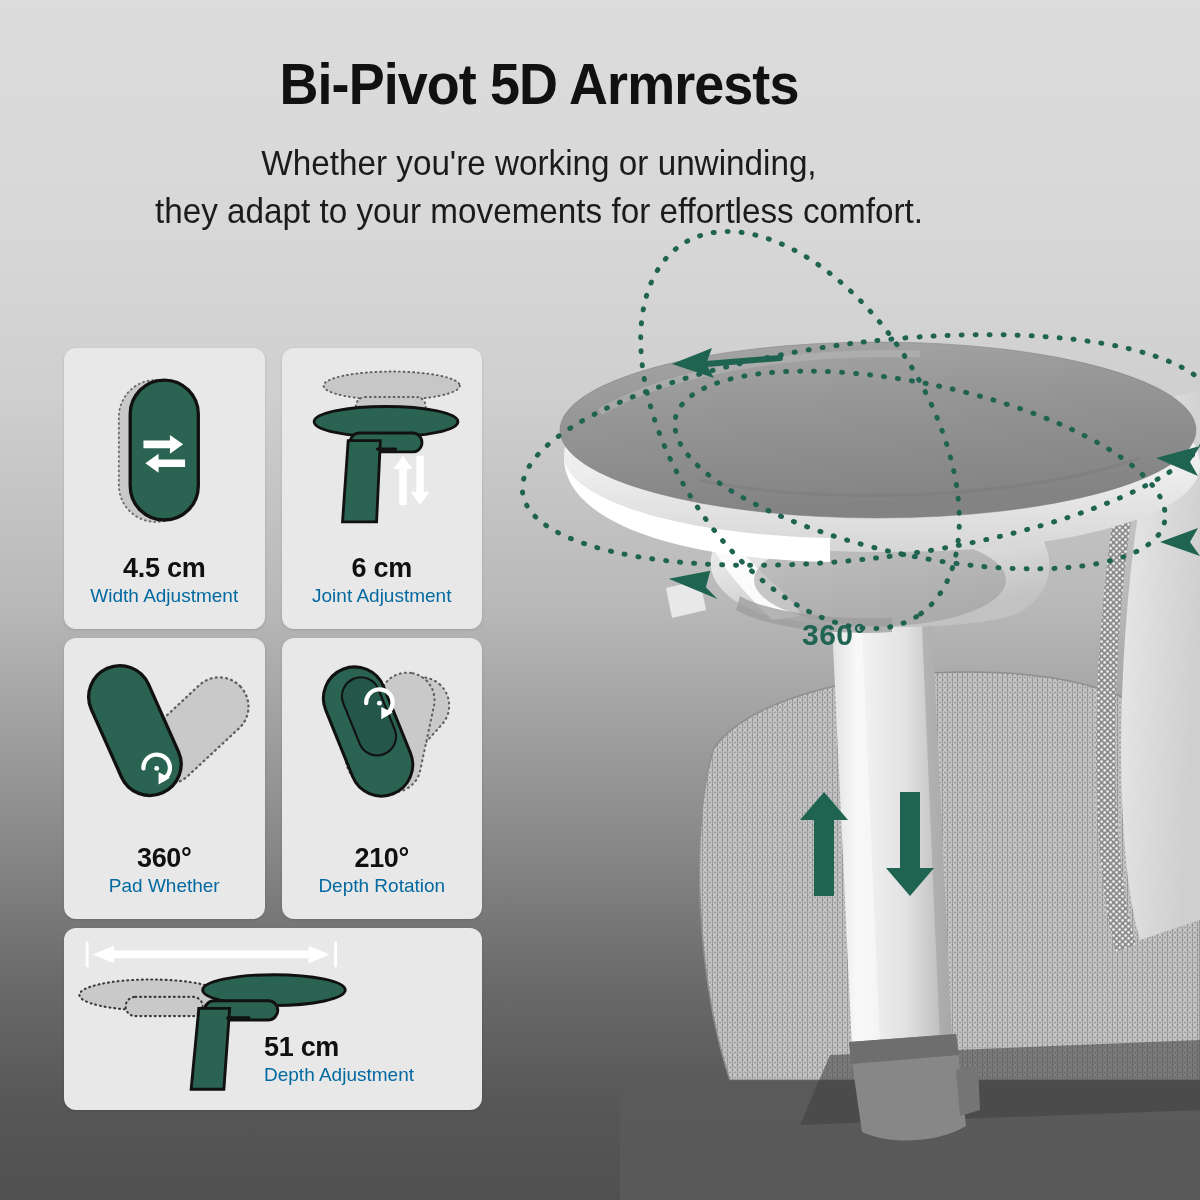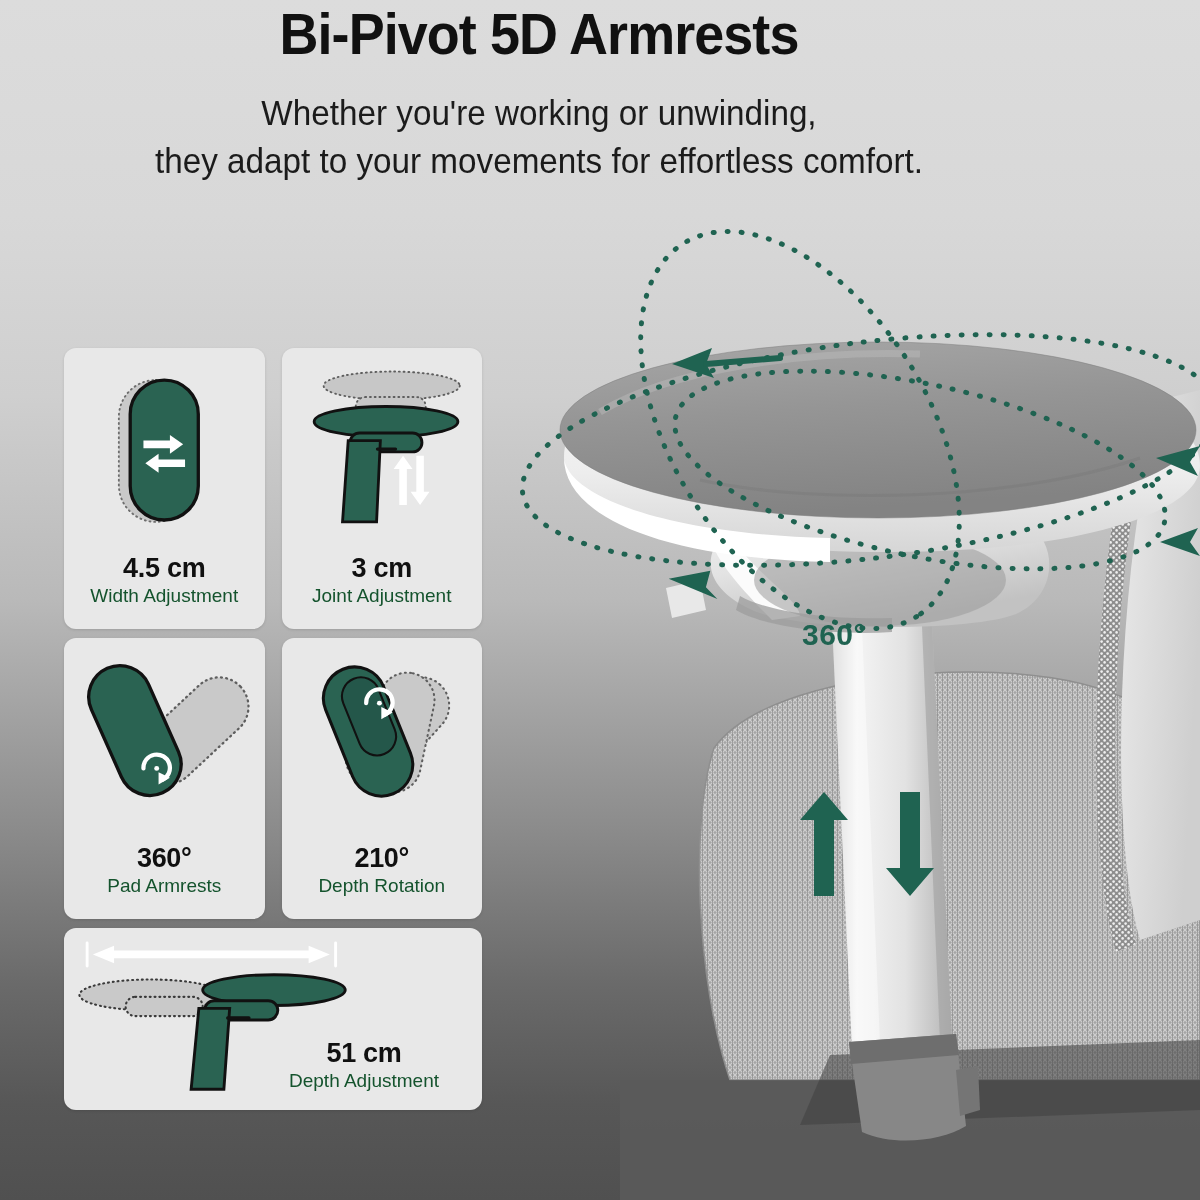--- a/index.html
+++ b/index.html
@@ -26,20 +26,21 @@
         #505050 100%);
     overflow: hidden;
   }
 
   
   #header {
     position: absolute;
     top: 0; left: 0;
     width: 1078px;
     text-align: center;
+    padding-top: 50px;
   }
   #title {
     font-size: 58px;
     font-weight: bold;
     letter-spacing: -1px;
     color: #111111;
     font-family: "Liberation Sans Narrow", "Liberation Sans", sans-serif;
     transform: scaleX(0.93);
   }
   #subtitle {
@@ -81,31 +82,31 @@
   }
   .metric {
     font-size: 27px;
     font-weight: bold;
     color: #101010;
     letter-spacing: -0.3px;
     line-height: 1.12;
   }
   .metric-label {
     font-size: 19px;
-    color: #14532d;
+    color: #0369a1;
     line-height: 1.3;
     margin-top: 1px;
   }
 
   
   #card-depth .card-caption {
     left: auto;
     right: 18px;
-    bottom: 16px;
-    text-align: center;
+    bottom: 22px;
+    text-align: left;
     width: 200px;
   }
 
   svg { display: block; overflow: visible; }
   .art-svg { position: absolute; inset: 0; width: 100%; height: 100%; }
 
   
   #product {
     position: absolute;
     left: 500px;
@@ -295,21 +296,21 @@
             <path d="M70 92 L104 92 L100 178 L64 178 Z" fill="#2a6352" stroke="#111111" stroke-width="3"></path>
             <path d="M101 101 L120 101" stroke="#111111" stroke-width="3.5" stroke-linecap="round"></path>
 
             <g fill="#ffffff">
               <path d="M118 122 L128 108 L138 122 L132 122 L132 160 L124 160 L124 122 Z"></path>
               <path d="M142 108 L150 108 L150 146 L156 146 L146 160 L136 146 L142 146 Z"></path>
             </g>
           </svg>
         </div>
         <div class="card-caption">
-          <div class="metric">3 cm</div>
+          <div class="metric">6 cm</div>
           <div class="metric-label">Joint Adjustment</div>
         </div>
       </div>
     </div>
 
     <div class="card-row">
 
       <div class="card half" id="card-pad">
         <div class="card-art">
           <svg class="art-svg" viewBox="0 0 212 205">
@@ -320,21 +321,21 @@
 
             <g transform="translate(98,132)">
               <path d="M-14 0 A 14 14 0 1 1 6 12" fill="none" stroke="#ffffff" stroke-width="4.5" stroke-linecap="round"></path>
               <path d="M2 4 L14 10 L2 17 Z" fill="#ffffff"></path>
               <circle cx="0" cy="0" r="2.6" fill="#ffffff"></circle>
             </g>
           </svg>
         </div>
         <div class="card-caption">
           <div class="metric">360°</div>
-          <div class="metric-label">Pad Armrests</div>
+          <div class="metric-label">Pad Whether</div>
         </div>
       </div>
 
       <div class="card half" id="card-joint">
         <div class="card-art">
           <svg class="art-svg" viewBox="0 0 212 205">
 
             <rect x="92" y="26" width="60" height="134" rx="30" fill="#c9c9c9" stroke="#5e5e5e" stroke-width="2.2" stroke-dasharray="1 4.5" stroke-linecap="round" transform="rotate(42 122 93)"></rect>
             <rect x="96" y="30" width="58" height="128" rx="29" fill="#c9c9c9" stroke="#5e5e5e" stroke-width="2.2" stroke-dasharray="1 4.5" stroke-linecap="round" transform="rotate(12 125 94)"></rect>
 

